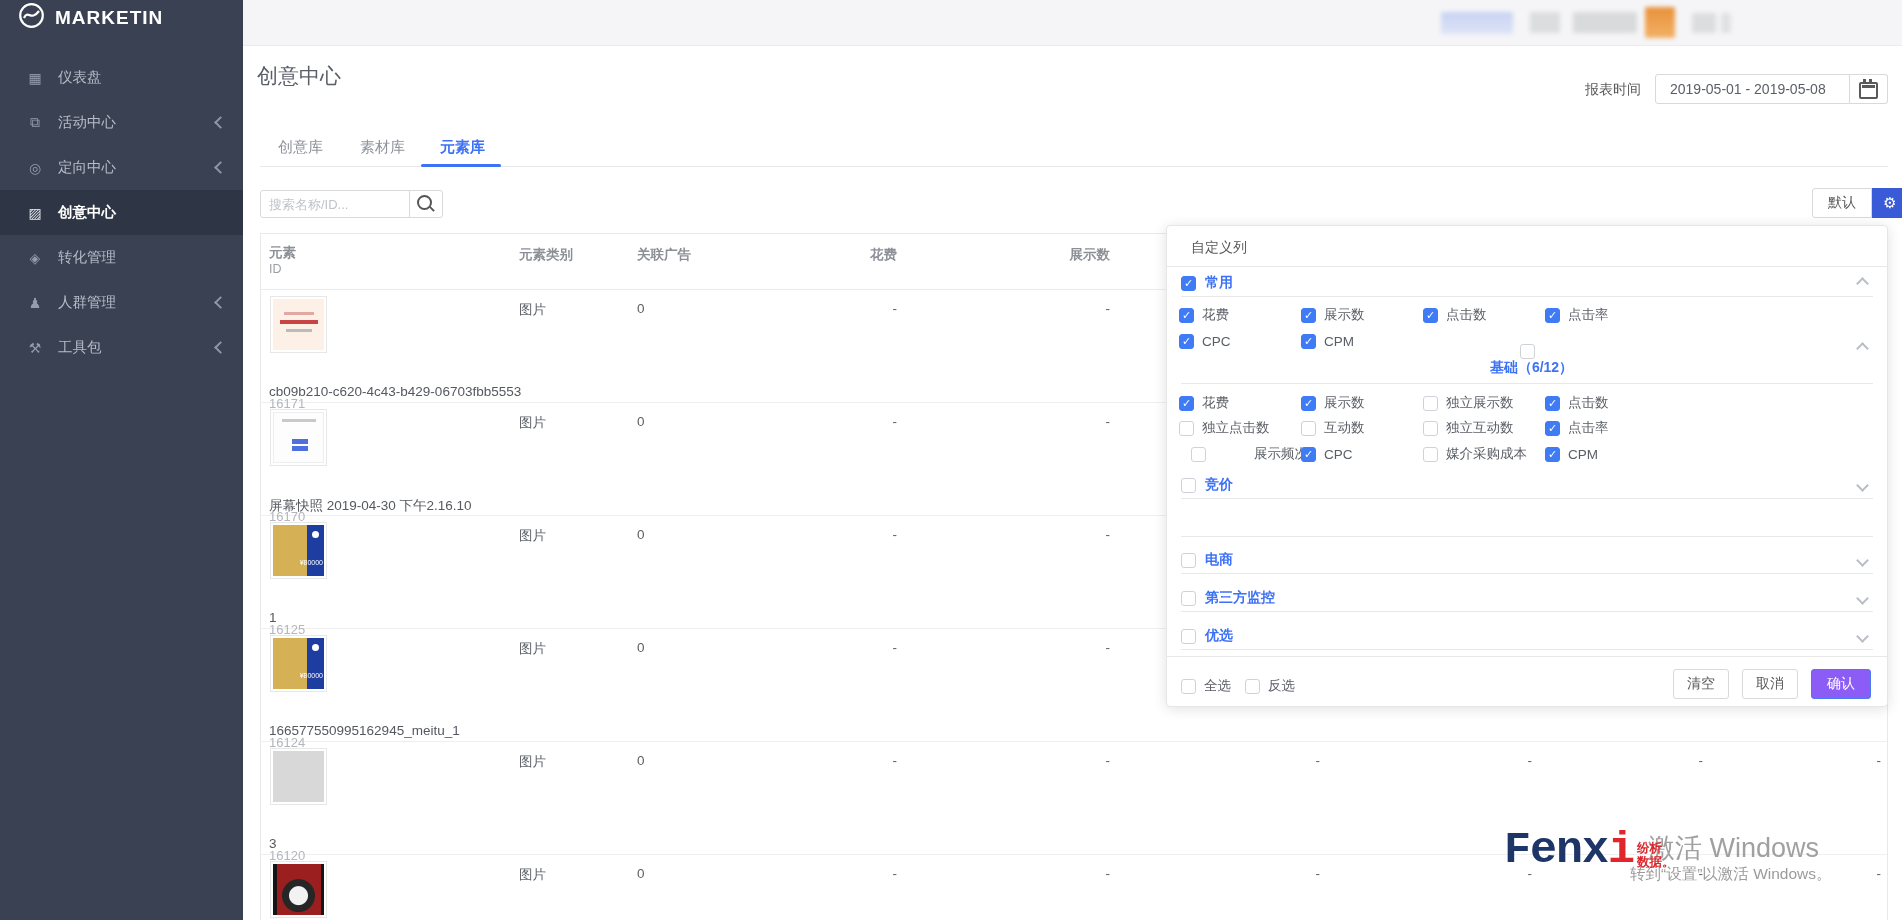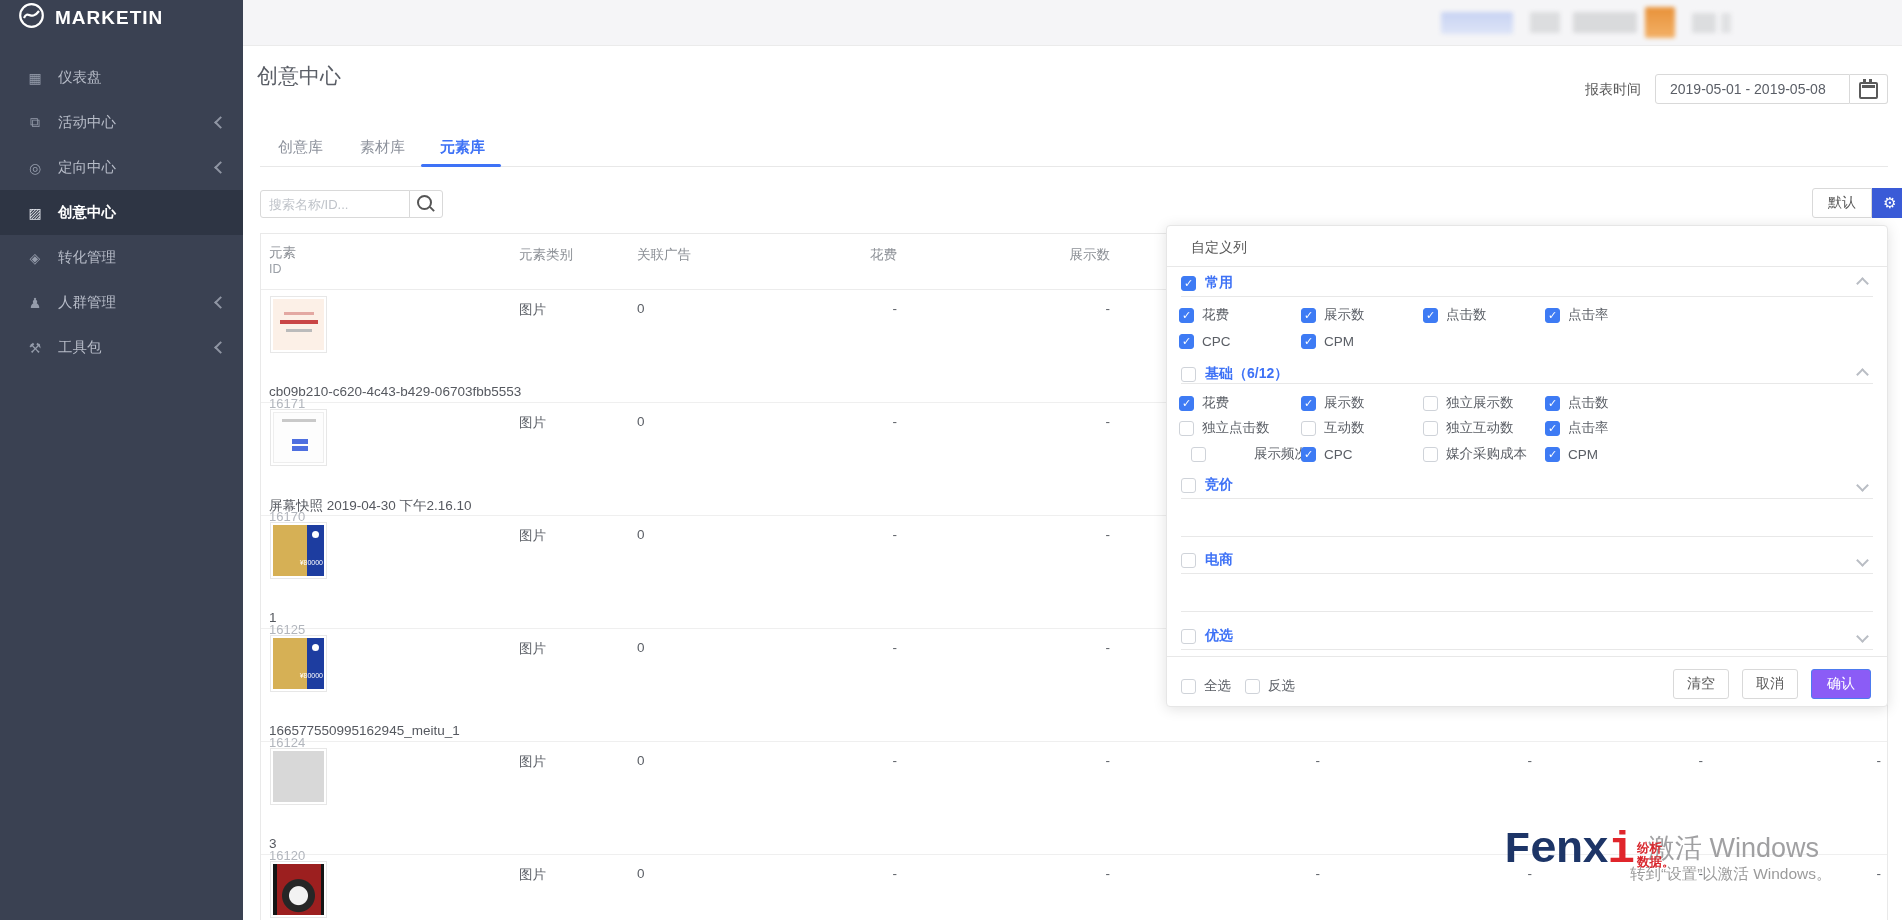--- a/index.html
+++ b/index.html
@@ -50,21 +50,21 @@
   .mag::after{content:"";position:absolute;width:6px;height:2px;background:#555;transform:rotate(45deg);right:-5px;bottom:-2px;}
   .default-group{position:absolute;left:1812px;top:188px;display:flex;}
   .btn-default{width:60px;height:30px;border:1px solid #d9d9d9;border-radius:3px 0 0 3px;background:#fff;color:#595959;
       font-size:14px;display:flex;align-items:center;justify-content:center;cursor:pointer;box-sizing:border-box;font-family:inherit;}
   .btn-gear{width:36px;height:30px;border:none;border-radius:0 3px 3px 0;background:#3a5bd7;color:#fff;font-size:15px;
       display:flex;align-items:center;justify-content:center;cursor:pointer;}
   
   .table{position:absolute;left:260px;top:233px;width:1628px;height:687px;border:1px solid #e9e9e9;border-bottom:none;
       background:#fff;overflow:hidden;box-sizing:border-box;}
   .thead{position:absolute;left:0;top:0;right:0;height:55px;border-bottom:1px solid #ececec;background:#fff;}
-  .hcell{position:absolute;font-size:13.5px;color:#8c9096;}
+  .hcell{position:absolute;font-size:13.5px;color:#8c9096;font-weight:bold;}
   .hsub{position:absolute;font-size:12.5px;color:#9ba0a7;}
   .trow{position:absolute;left:0;right:0;height:113px;border-bottom:1px solid #efefef;}
   .cell{position:absolute;font-size:13.5px;color:#5b5f66;}
   .cell.name{left:8px;top:74px;color:#55585f;margin-top:21px;}
   .cell.rid{left:8px;top:83px;font-size:13px;color:#b2b6bd;margin-top:24px;}
   .cell.type{left:258px;top:12px;}
   .cell.linked{left:376px;top:12px;}
   .m{top:12px;text-align:right;}
   .rm0{right:990px;} .rm1{right:777px;} .rm2{right:567px;} .rm3{right:355px;} .rm4{right:184px;} .rm5{right:6px;}
   
@@ -341,21 +341,21 @@
     </div>
   <div class="pitem" style="left:12px;top:104px;">
       <span class="cb on"></span>
       <span class="pilabel">CPC</span>
     </div>
   <div class="pitem" style="left:134px;top:104px;">
       <span class="cb on"></span>
       <span class="pilabel">CPM</span>
     </div>
 
-  <div class="pgroup" style="top:135px;">
+  <div class="pgroup" style="top:118px;flex-direction:column;">
     <span class="cb"></span>
     <span class="glabel">基础（6/12）</span>
     <span class="chev up gchev"></span>
   </div>
   <div class="pdiv" style="top:157px;"></div>
   <div class="pitem" style="left:12px;top:166px;">
       <span class="cb on"></span>
       <span class="pilabel">花费</span>
     </div>
   <div class="pitem" style="left:134px;top:166px;">
@@ -409,20 +409,25 @@
     <span class="chev down gchev"></span>
   </div>
   <div class="pdiv" style="top:272px;"></div>
   <div class="pdiv" style="top:310px;"></div>
   <div class="pgroup" style="top:321px;">
     <span class="cb"></span>
     <span class="glabel">电商</span>
     <span class="chev down gchev"></span>
   </div>
   <div class="pdiv" style="top:347px;"></div>
+  <div class="pgroup" style="top:359px;">
+    <span class="cb"></span>
+    <span class="glabel">第三方监控</span>
+    <span class="chev down gchev"></span>
+  </div>
   <div class="pdiv" style="top:385px;"></div>
   <div class="pgroup" style="top:397px;">
     <span class="cb"></span>
     <span class="glabel">优选</span>
     <span class="chev down gchev"></span>
   </div>
   <div class="pdiv" style="top:423px;"></div>
 
   <div class="pdiv full" style="top:430px;"></div>
   <div class="pfooter-cb" style="left:14px;">

